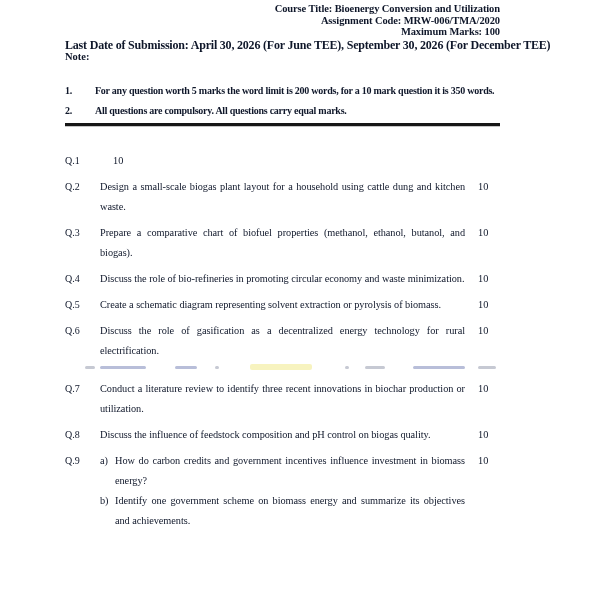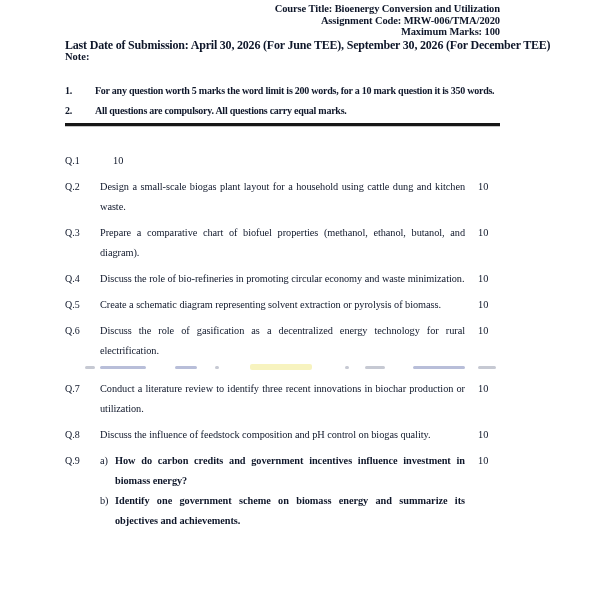--- a/index.html
+++ b/index.html
@@ -70,21 +70,21 @@
   .q-text{
     text-align:justify;
     letter-spacing:-0.05px;
   }
   .q-marks{padding-left:13px;white-space:nowrap;}
   
   .sub-part{
     display:grid;
     grid-template-columns:15px 1fr;
   }
-  .sub-text{text-align:justify;letter-spacing:-0.05px;font-weight:bold;}
+  .sub-text{text-align:justify;letter-spacing:-0.05px;}
   
   .artifact{
     position:relative;
     height:7px;
     margin:-3px 0 8px 0;
     grid-column:1 / span 3;
   }
   .artifact .dash{
     position:absolute;
     top:2px;height:3px;
@@ -128,21 +128,21 @@
           <span class="q-id">Q.1</span>
           <span class="q-marks">10</span>
         </div>
         <div class="q-row">
           <span class="q-id">Q.2</span>
           <div class="q-text">Design a small-scale biogas plant layout for a household using cattle dung and kitchen waste.</div>
           <span class="q-marks">10</span>
         </div>
         <div class="q-row">
           <span class="q-id">Q.3</span>
-          <div class="q-text">Prepare a comparative chart of biofuel properties (methanol, ethanol, butanol, and diagram).</div>
+          <div class="q-text">Prepare a comparative chart of biofuel properties (methanol, ethanol, butanol, and biogas).</div>
           <span class="q-marks">10</span>
         </div>
         <div class="q-row">
           <span class="q-id">Q.4</span>
           <div class="q-text">Discuss the role of bio-refineries in promoting circular economy and waste minimization.</div>
           <span class="q-marks">10</span>
         </div>
         <div class="q-row">
           <span class="q-id">Q.5</span>
           <div class="q-text">Create a schematic diagram representing solvent extraction or pyrolysis of biomass.</div>

